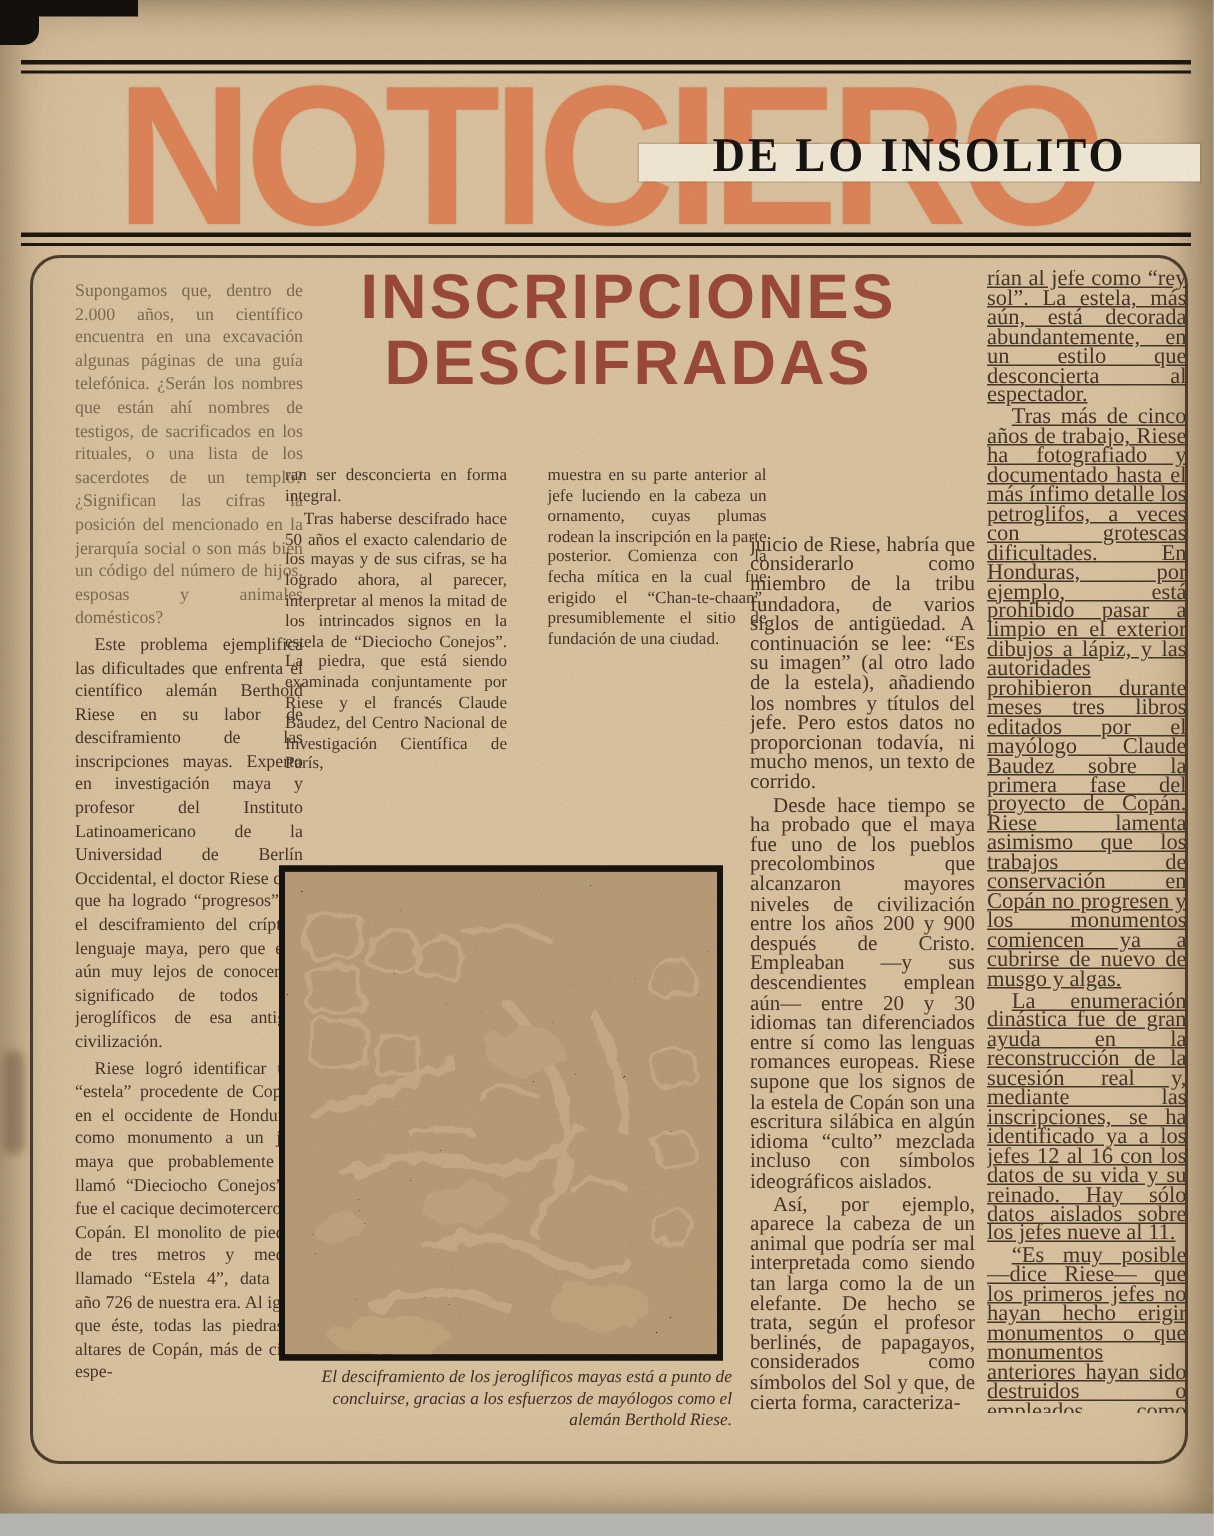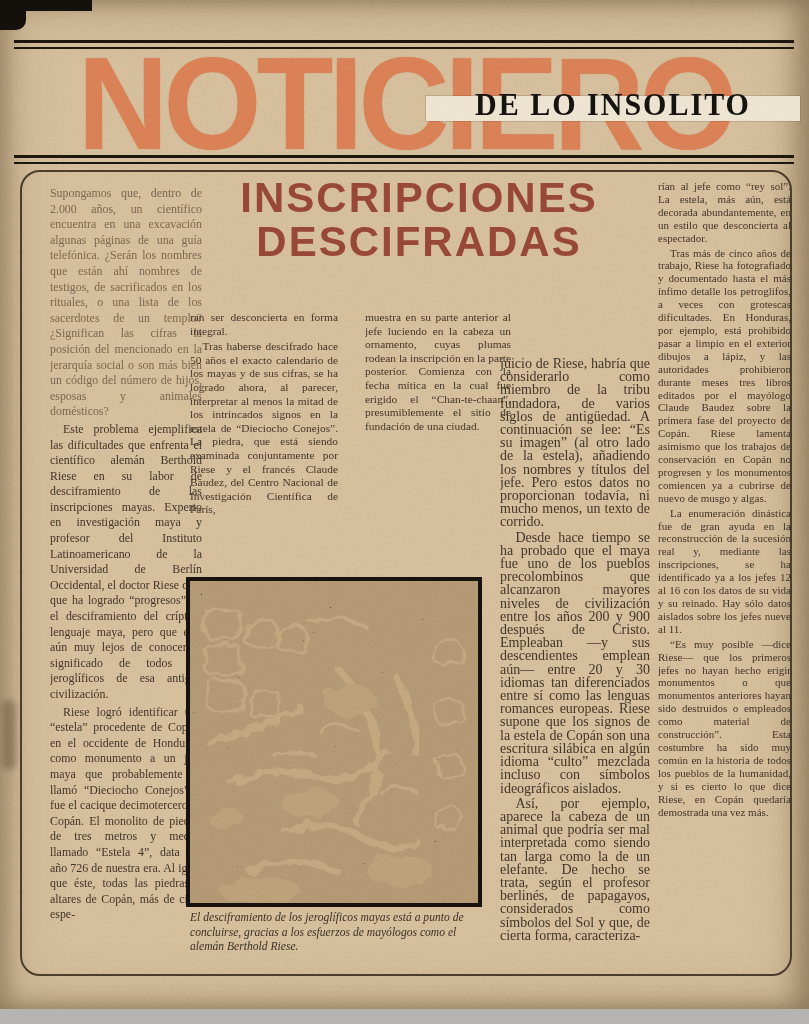--- a/index.html
+++ b/index.html
@@ -64,30 +64,30 @@
     font-size:11.4px;line-height:13.6px;
   }
   .col p{text-indent:1.1em;margin:0;}
   .col p:first-child{text-indent:0;}
   .col p + p{margin-top:2px;}
   .col-1{left:30px;top:186px;width:152px;height:780px;line-height:15.6px;font-size:11.9px;margin-left:20px;}
   .col-1 p:first-child{color:#7c6c54;}
   .col-2{left:190px;top:311px;width:148px;height:258px;}
   .col-3{left:365px;top:311px;width:146px;height:258px;}
   .col-4{left:500px;top:357px;width:150px;height:608px;line-height:13.2px;font-size:14px;}
-  .col-5{left:658px;top:180px;width:133px;height:762px;line-height:12.9px;font-size:11.0px;}
+  .col-5{left:658px;top:180px;width:133px;height:762px;line-height:12.9px;font-size:15px;text-decoration:underline;}
   
   .photo{
     position:absolute;left:186px;top:577px;width:296px;height:330px;
     background:#20180f;border:4px solid #17120d;overflow:hidden;
   }
   .photo svg{display:block;}
   .caption{
     position:absolute;left:190px;top:911px;width:298px;
-    font-style:italic;font-size:11.6px;line-height:14.6px;color:#3c3226;text-align:left;
+    font-style:italic;font-size:11.6px;line-height:14.6px;color:#3c3226;text-align:right;
   }
 </style>
 </head>
 <body>
 
 <div class="paper">
 
   <div class="rule r1"></div>
   <div class="rule r2"></div>
 

